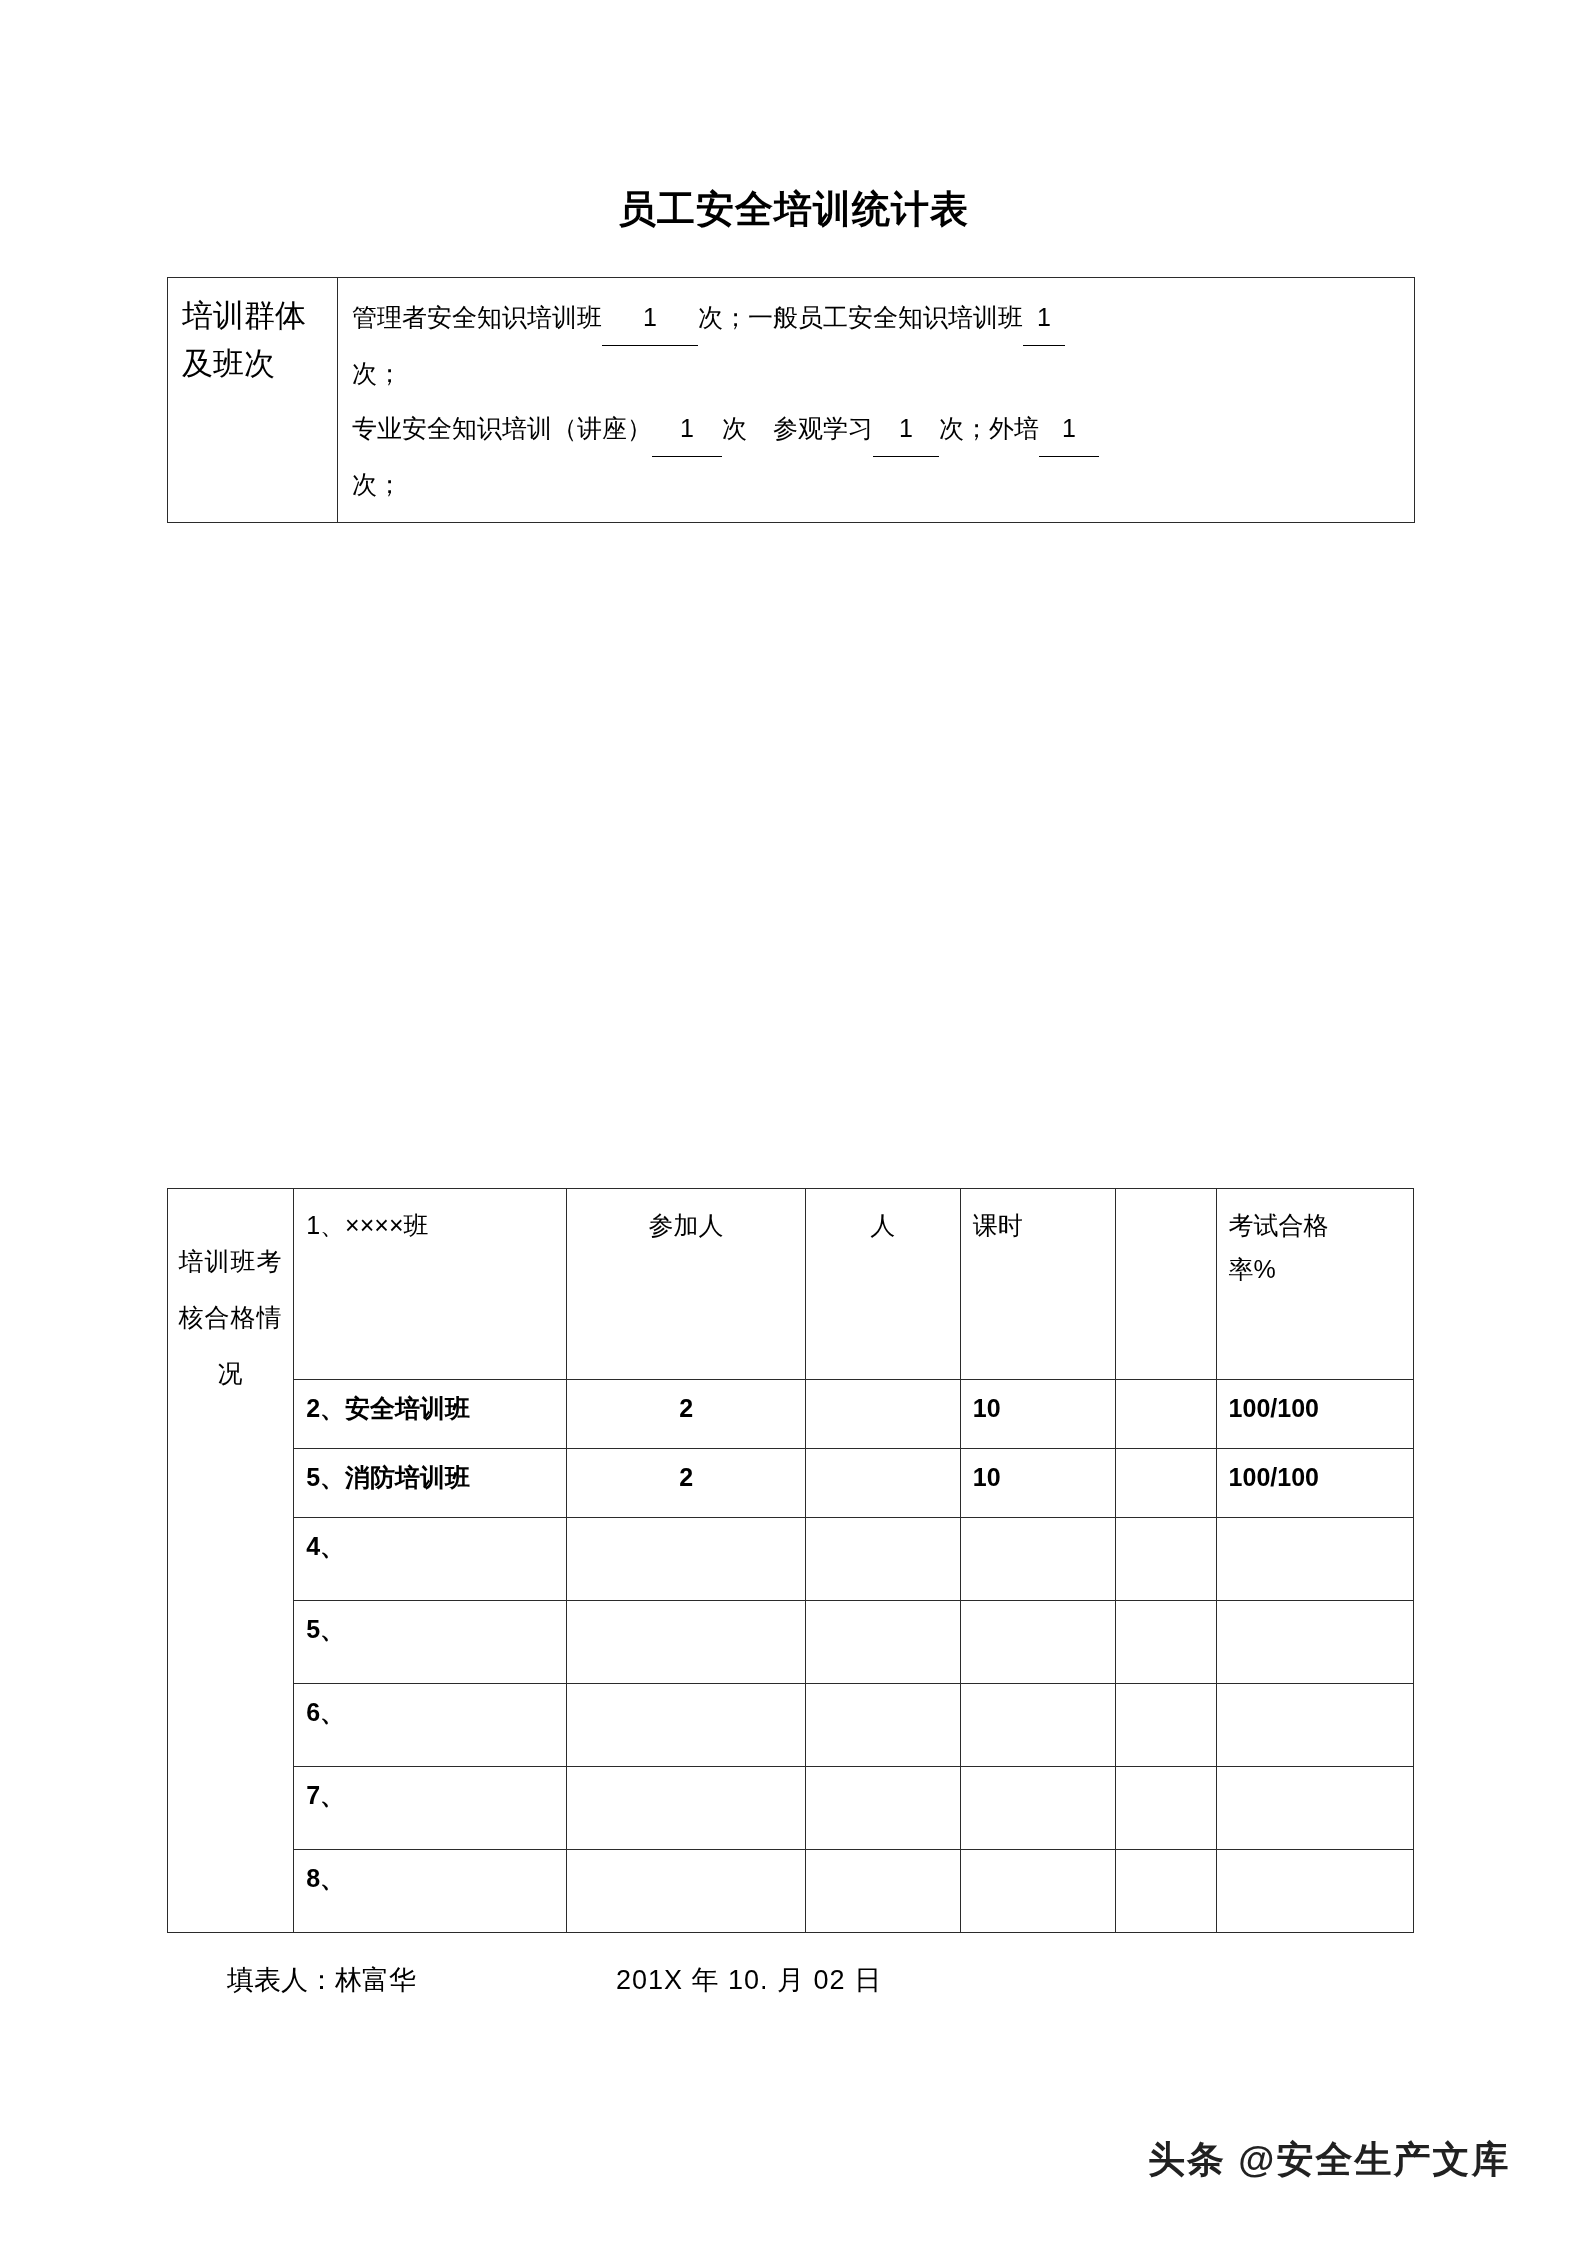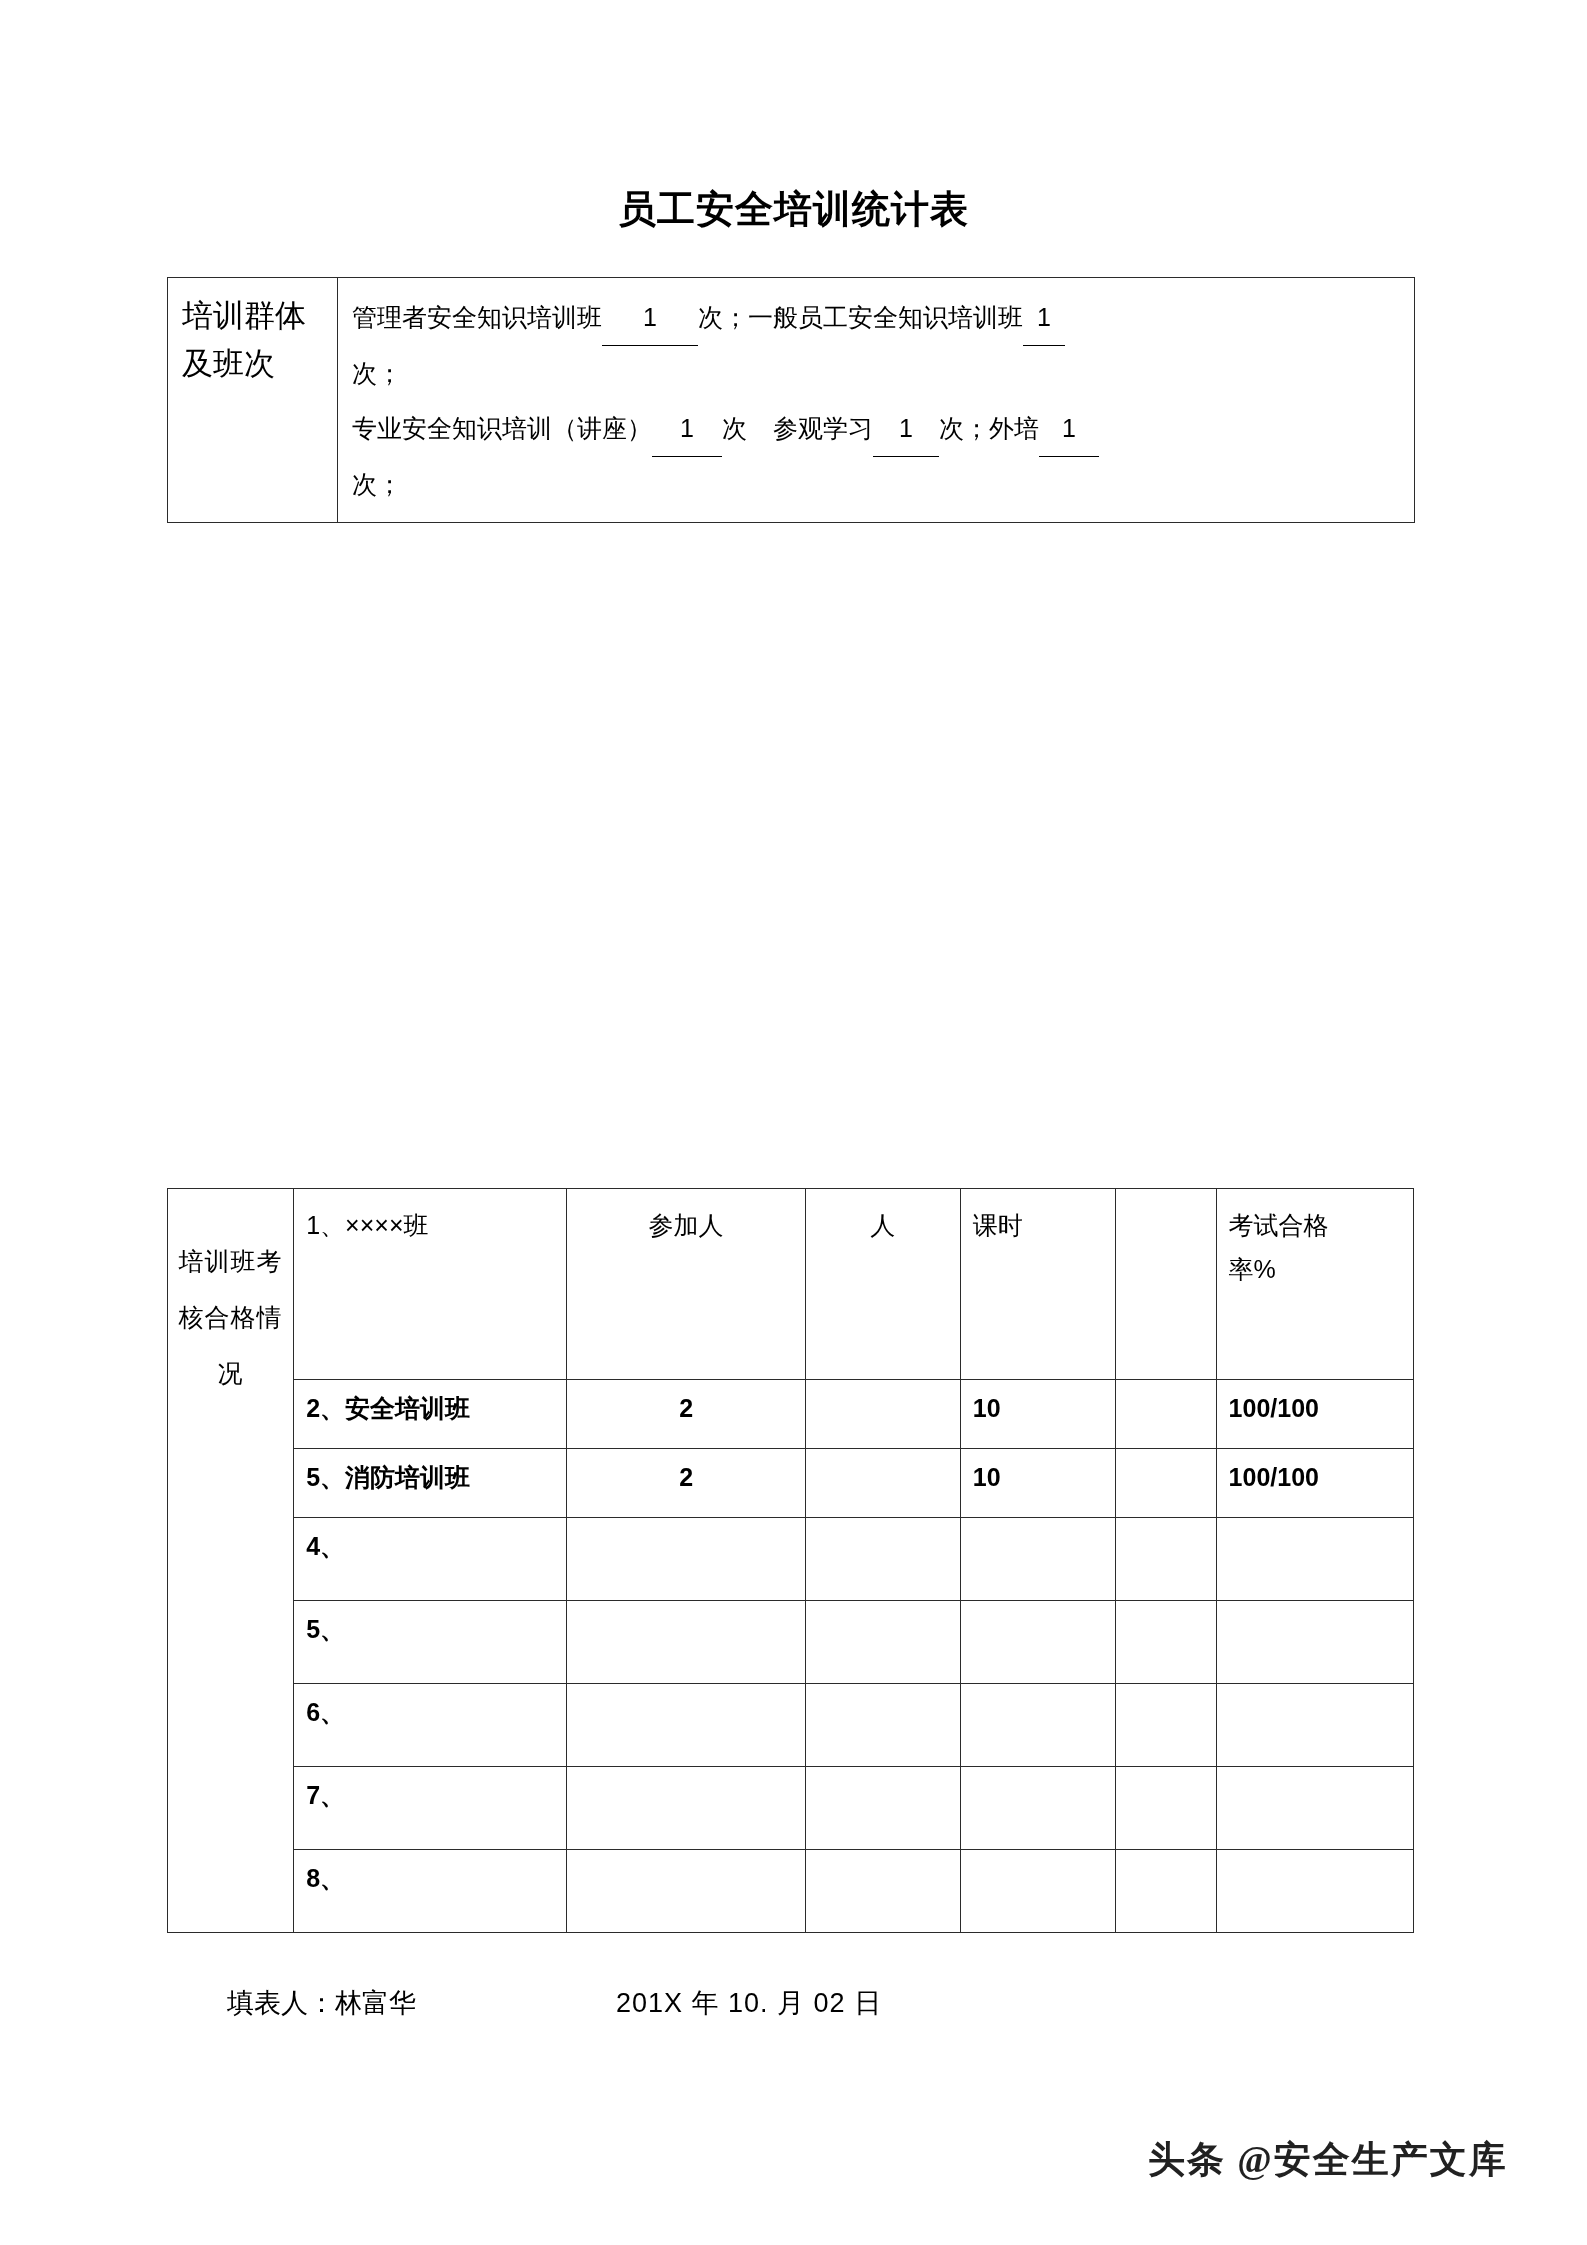--- a/index.html
+++ b/index.html
@@ -124,37 +124,35 @@
 
   
   .footer {
     position: absolute;
     left: 167px;
     top: 1960px;
     width: 1247px;
     font-size: 27px;
     line-height: 40px;
     white-space: nowrap;
-    margin-top: 23px;
   }
   .footer .f-name { margin-left: 60px; }
   .footer .f-date { margin-left: 200px; letter-spacing: 1px; }
 
   
   .watermark {
     position: absolute;
     left: 1148px;
     top: 2135px;
     font-size: 37px;
     font-weight: 700;
     letter-spacing: 2px;
     color: #111111;
     white-space: nowrap;
     opacity: 0.93;
-    font-family: Liberation Serif, serif;
   }
   .watermark .wm-at { font-style: normal; }
 </style>
 </head>
 <body>
 
 <div class="page">
 
   <div class="doc-title">员工安全培训统计表</div>
 

